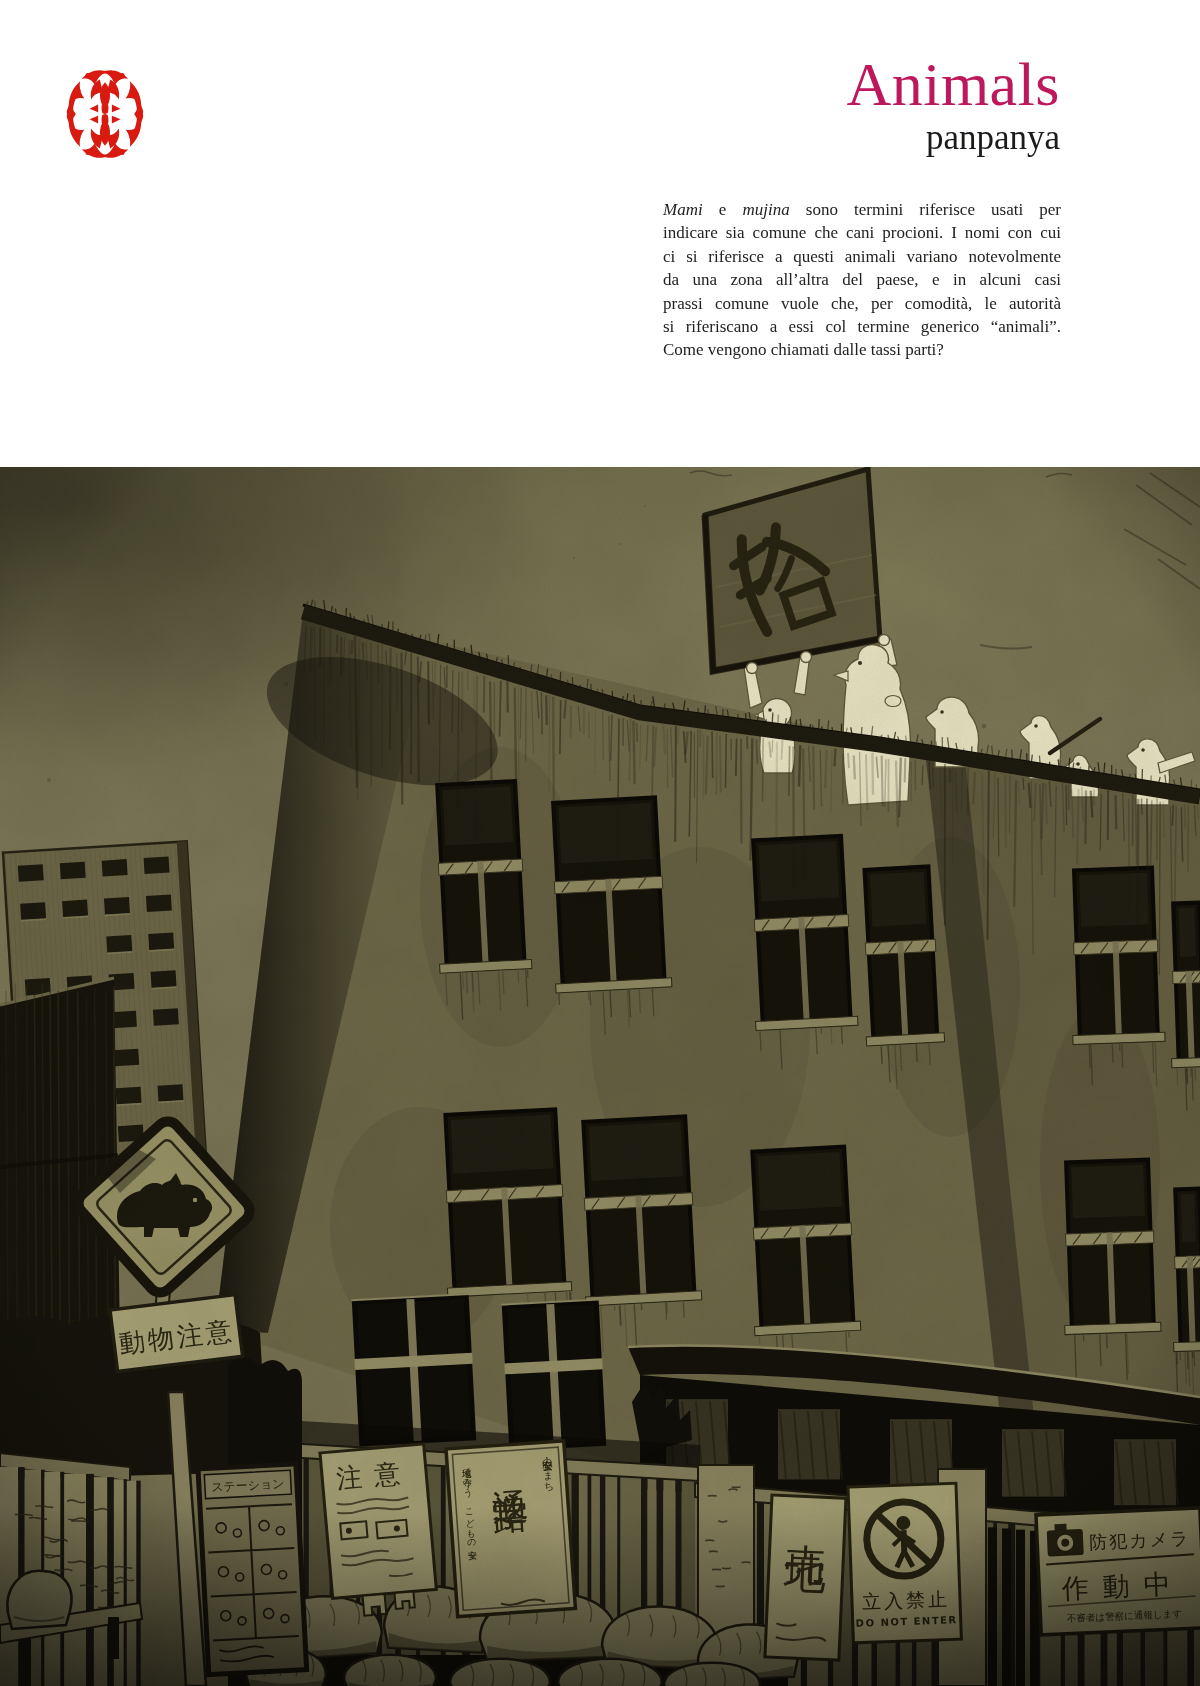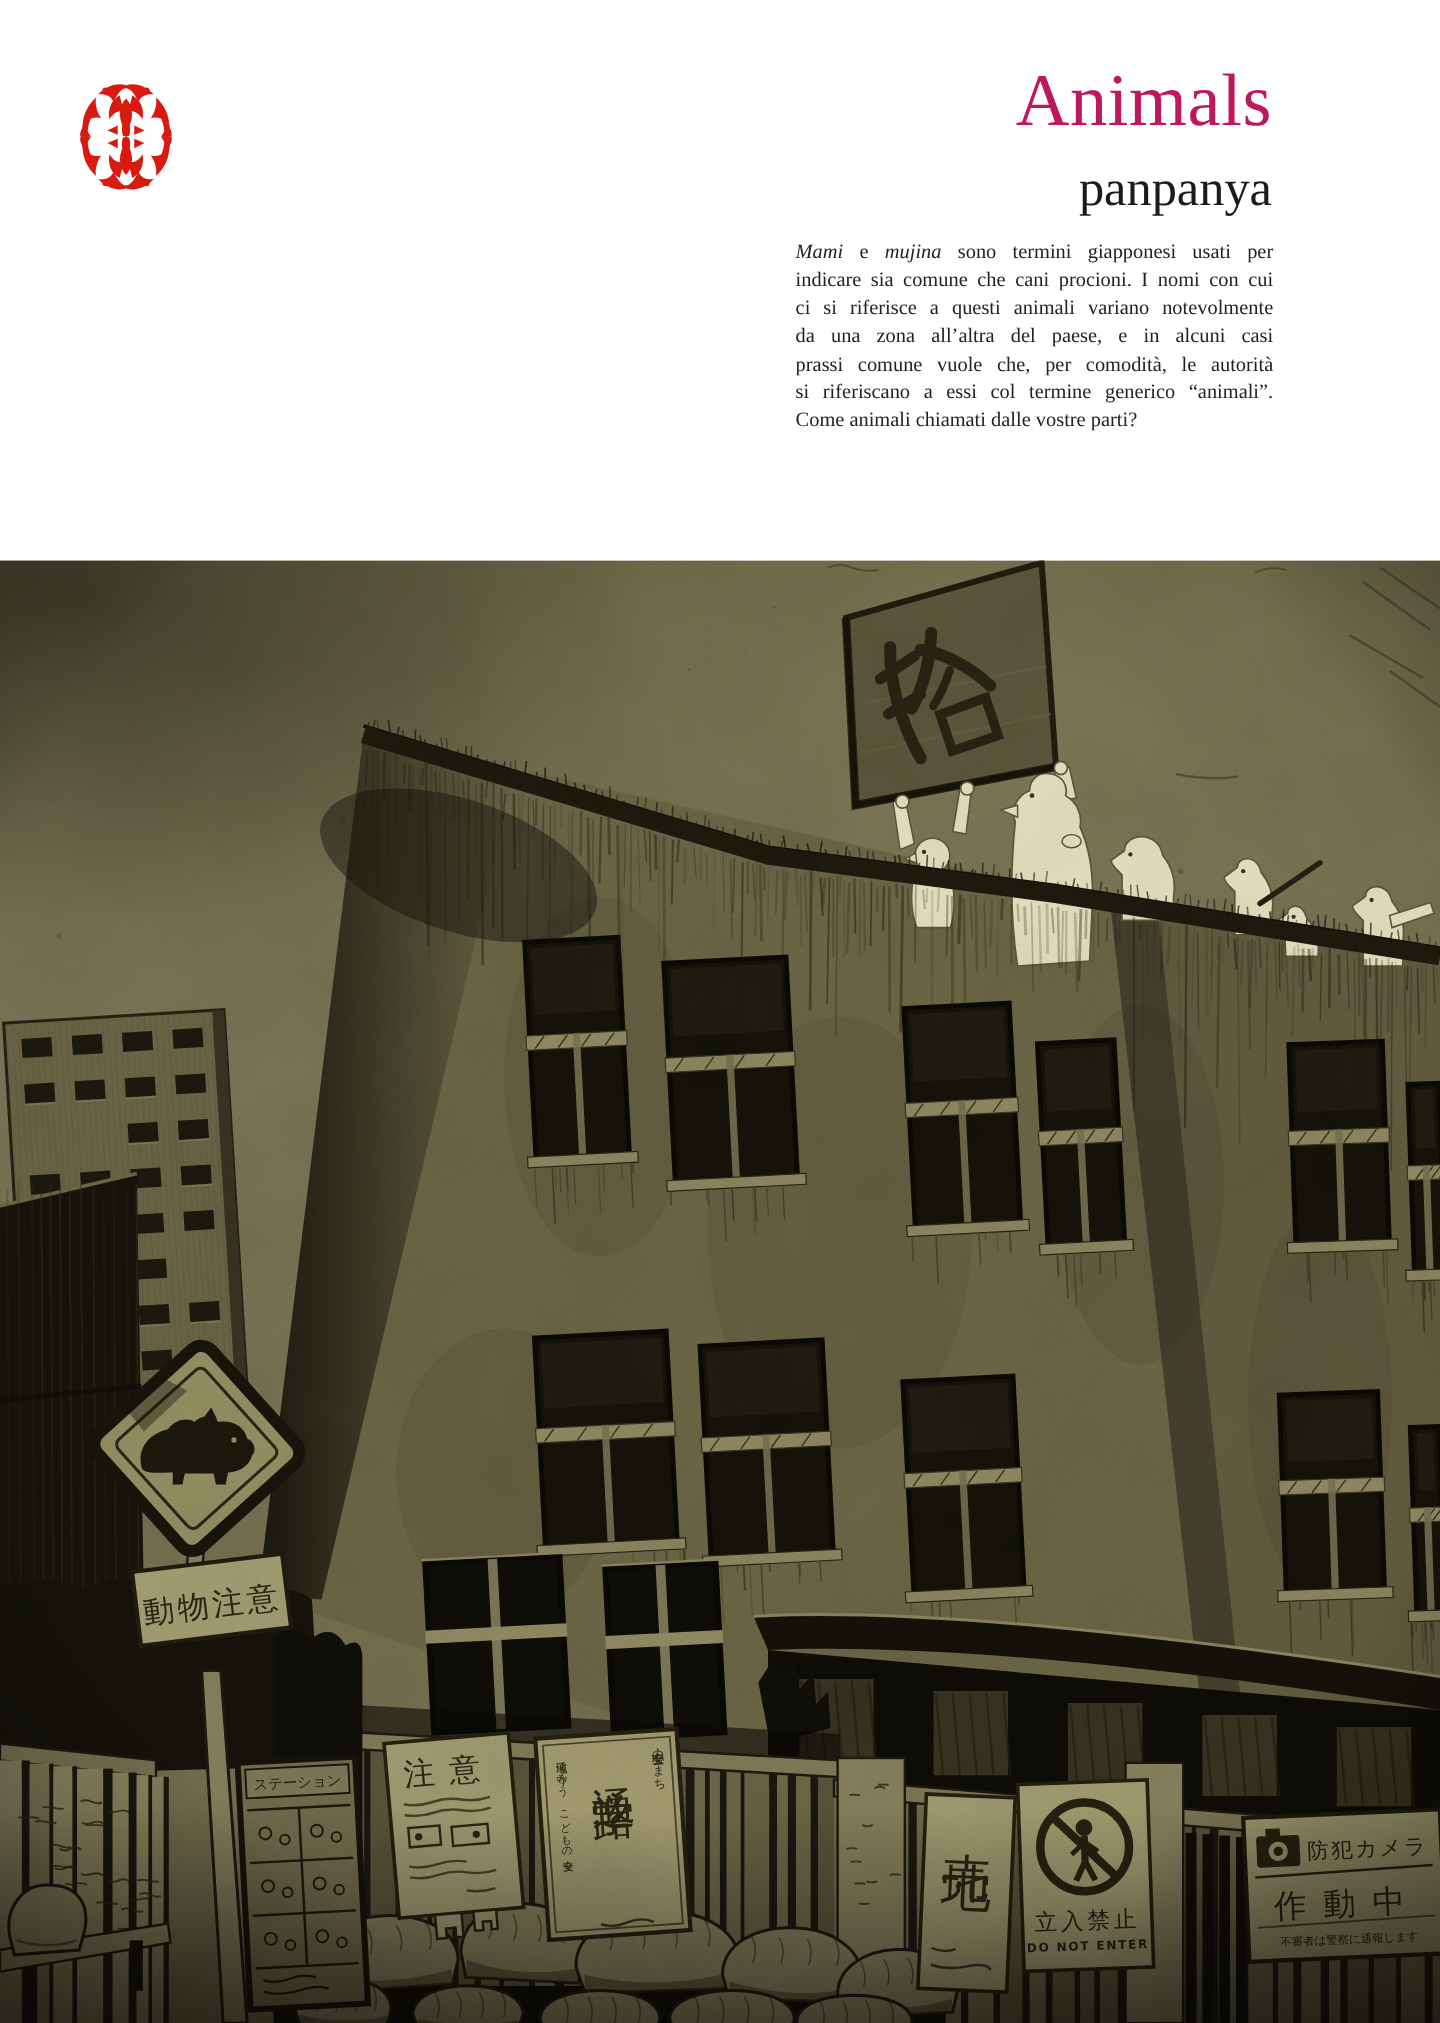--- a/index.html
+++ b/index.html
@@ -2,21 +2,21 @@
 <html><head>
 <meta charset="utf-8">
 <style>
   html,body{margin:0;padding:0;background:#e8e8e8;}
   .page{position:relative;width:1200px;height:1686px;background:#ffffff;overflow:hidden;
         font-family:"Liberation Serif", serif;}
   .logo{position:absolute;left:62px;top:64px;width:86px;height:100px;}
   .title-block{position:absolute;right:140px;top:52px;text-align:right;}
   .title-block h1{margin:0;font-size:62px;font-weight:400;line-height:1.05;color:#be185d;
                   font-family:"Liberation Serif", serif;letter-spacing:0.5px;}
-  .author{font-size:42px;color:#1c1b19;margin-top:18px;line-height:1.1;}
+  .author{font-size:35px;color:#1c1b19;margin-top:2px;line-height:1.1;}
   .intro{position:absolute;left:663px;top:198px;width:398px;margin:0;
          font-size:17px;line-height:23.4px;color:#232220;}
   .intro .iline{text-align:justify;text-align-last:justify;white-space:nowrap;}
   .intro .iline:last-child{text-align-last:left;}
   .intro i{margin-top:20px;}
   .art{position:absolute;left:0;top:467px;width:1200px;height:1219px;}
   .art svg{display:block;}
   text{font-family:"DejaVu Sans", sans-serif;}
 </style>
 </head>
@@ -42,27 +42,27 @@
       <use href="#q" transform="translate(100,116) scale(-1,-1)"></use>
     </g>
   </svg>
 
   <div class="title-block">
     <h1>Animals</h1>
     <div class="author">panpanya</div>
   </div>
 
   <div class="intro" id="intro">
-      <div class="iline"><i>Mami</i><span> e </span><i>mujina</i><span> sono termini giapponesi usati per</span></div>
+      <div class="iline"><i>Mami</i><span> e </span><i>mujina</i><span> sono termini riferisce usati per</span></div>
       <div class="iline"><span>indicare sia comune che cani procioni. I nomi con cui</span></div>
       <div class="iline"><span>ci si riferisce a questi animali variano notevolmente</span></div>
       <div class="iline"><span>da una zona all’altra del paese, e in alcuni casi</span></div>
       <div class="iline"><span>prassi comune vuole che, per comodità, le autorità</span></div>
       <div class="iline"><span>si riferiscano a essi col termine generico “animali”.</span></div>
-      <div class="iline"><span>Come animali chiamati dalle vostre parti?</span></div>
+      <div class="iline"><span>Come vengono chiamati dalle tassi parti?</span></div>
     </div>
 
   <div class="art">
   <svg viewBox="0 0 1200 1219" width="1200" height="1219">
     <defs>
       <linearGradient id="lgSky" x1="0" y1="0" x2="0" y2="1">
         <stop offset="0" stop-color="#6e6a4a"></stop>
             <stop offset="0.35" stop-color="#7e795a"></stop>
         <stop offset="1" stop-color="#746f4f"></stop>
       </linearGradient>

